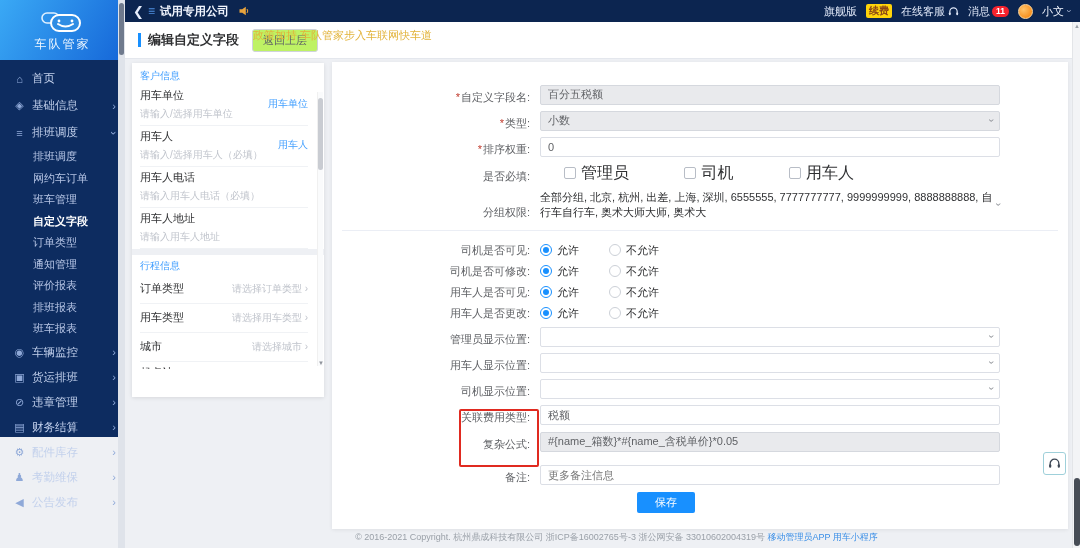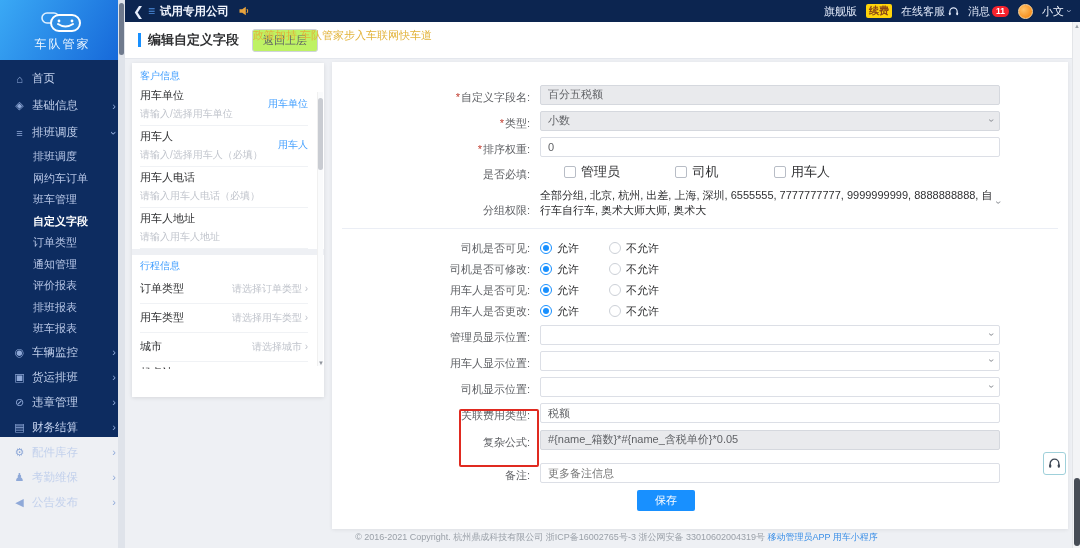--- a/index.html
+++ b/index.html
@@ -70,21 +70,21 @@
 .form-panel { position:absolute; left:202px; right:0px; top:0px; height:467px; background:#fff; box-shadow:0 1px 4px rgba(0,0,0,.07); padding-top:22px; }
 .frow { display:flex; align-items:flex-end; margin-bottom:6px; padding-right:68px; }
 .flabel { width:208px; text-align:right; font-size:11px; color:#606266; padding-right:10px; flex:none; }
 .req { color:#c0392b; margin-right:1px; }
 .fctrl { flex:1; position:relative; }
 .txt { width:100%; height:20px; border:1px solid #dcdfe6; border-radius:2px; font-size:11px; color:#606266; padding:0 7px; background:#fff; font-family:inherit; }
 .txt.gray { background:#e9eaed; border-color:#d5d8de; }
 .selbox { width:100%; height:20px; border:1px solid #d5d8de; border-radius:2px; background:#e9eaed; font-size:11px; color:#606266; display:flex; align-items:center; padding:0 7px; cursor:pointer; }
 .selbox.white { background:#fff; border-color:#dcdfe6; }
 .chev { position:absolute; right:7px; top:4px; font-size:10px; color:#909399; transform:rotate(90deg); }
-.cb { display:inline-flex; align-items:center; margin-right:27px; font-size:13px; color:#303133; cursor:pointer;padding-left:24px; }
+.cb { display:inline-flex; align-items:center; margin-right:27px; font-size:16px; color:#303133; cursor:pointer;padding-left:24px; }
 .cbbox { width:12px; height:12px; border:1px solid #b8bdc6; border-radius:2px; background:#fff; margin-right:5px; flex:none; }
 .groupperm { font-size:11px; color:#303133; display:flex; align-items:center; }
 .gcaret { display:inline-block; transform:rotate(90deg); color:#909399; font-size:10px; margin-left:4px; }
 .fdivider { border-top:1px solid #ebeef5; margin:10px 10px 12px 10px; }
 .rgroup { display:flex; align-items:center; font-size:11px; color:#303133; }
 .radio { display:inline-flex; align-items:center; margin-right:30px; cursor:pointer; }
 .rdot { width:12px; height:12px; border-radius:50%; margin-right:5px; position:relative; border:1px solid #1890ff; background:#fff; flex:none; }
 .rdot.on::after { content:""; position:absolute; left:2px; top:2px; right:2px; bottom:2px; border-radius:50%; background:#1890ff; }
 .rdot.off { border-color:#ccd0d7; }
 .remark-row { margin-top:13px; }

